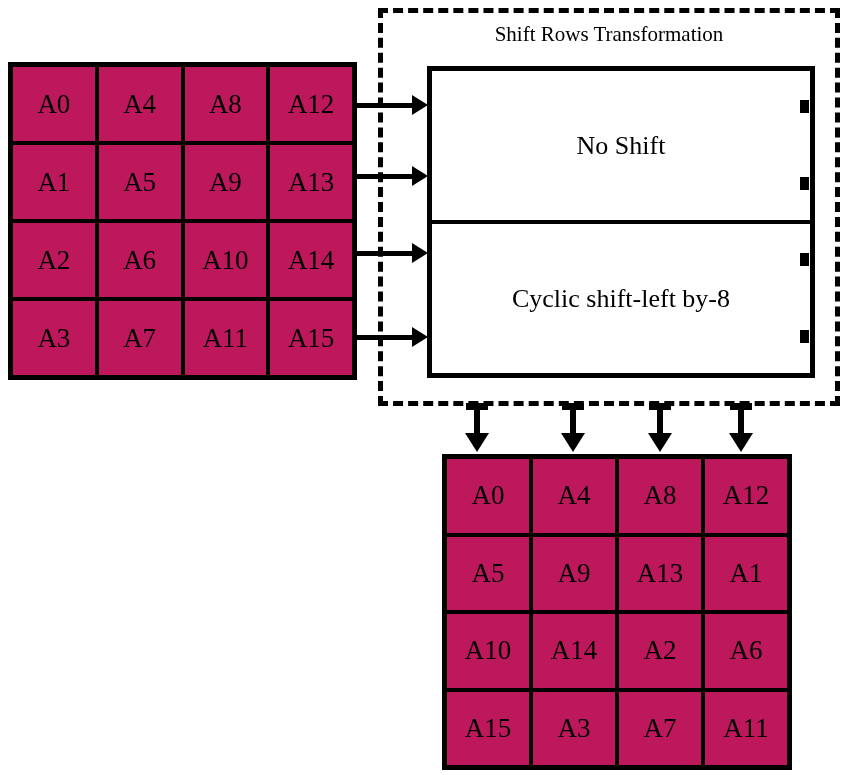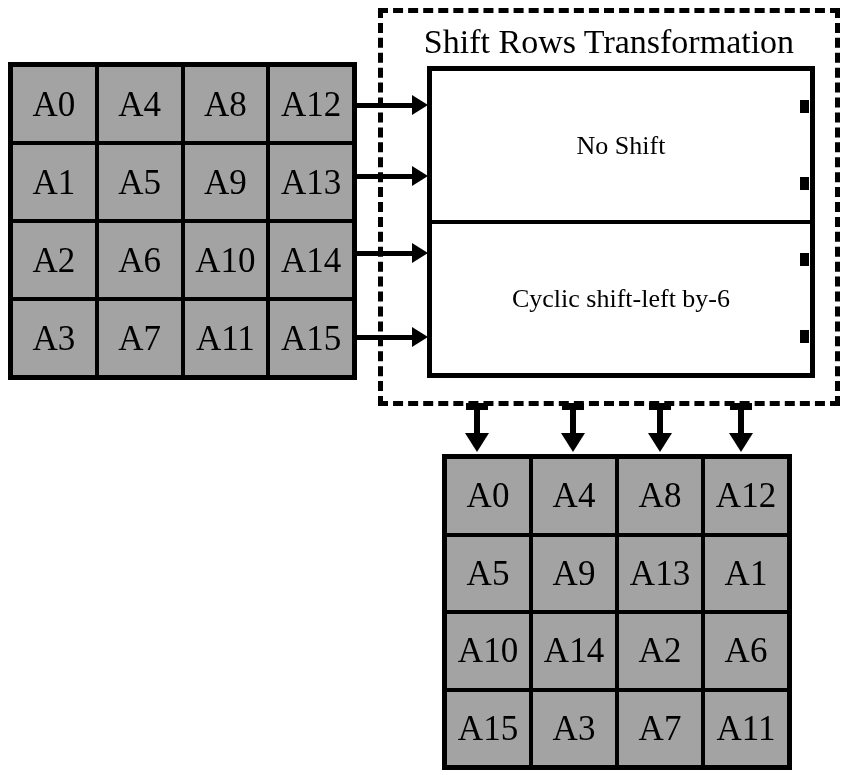--- a/index.html
+++ b/index.html
@@ -17,44 +17,44 @@
     position: absolute;
     display: grid;
     grid-template-columns: repeat(4, 1fr);
     grid-template-rows: repeat(4, 1fr);
     gap: 4px;
     padding: 5px;
     background: #000;
     box-sizing: border-box;
   }
   .matrix .cell {
-    background: #a3a3a3;
+    background: #be185d;
     display: flex;
     align-items: center;
     justify-content: center;
-    font-size: 35px;
+    font-size: 27px;
     line-height: 1;
   }
   .matrix-input  { left: 8px;   top: 62px;  width: 349px; height: 318px; }
   .matrix-output { left: 442px; top: 454px; width: 350px; height: 316px; }
 
   
   .dashed-box {
     position: absolute;
     left: 378px; top: 8px;
     width: 462px; height: 398px;
     border: 5px dashed #000;
     box-sizing: border-box;
   }
   .box-title {
     position: absolute;
     left: 378px; top: 22px;
     width: 462px;
     text-align: center;
-    font-size: 34px;
+    font-size: 21px;
     line-height: 1.2;
   }
 
   
   .shift-box {
     position: absolute;
     left: 427px; top: 66px;
     width: 388px; height: 312px;
     background: #000;
     padding: 5px;
@@ -128,21 +128,21 @@
     <div class="cell">A7</div>
     <div class="cell">A11</div>
     <div class="cell">A15</div>
   </div>
 
   <div class="dashed-box"></div>
   <div class="box-title">Shift Rows Transformation</div>
 
   <div class="shift-box">
     <div class="shift-row">No Shift</div>
-    <div class="shift-row">Cyclic shift-left by-6</div>
+    <div class="shift-row">Cyclic shift-left by-8</div>
   </div>
 
   <div class="stub" style="top:100px"></div>
   <div class="stub" style="top:177px"></div>
   <div class="stub" style="top:253px"></div>
   <div class="stub" style="top:330px"></div>
 
   <div class="h-arrow" style="top:95px">
     <div class="shaft"></div>
     <div class="head"></div>

